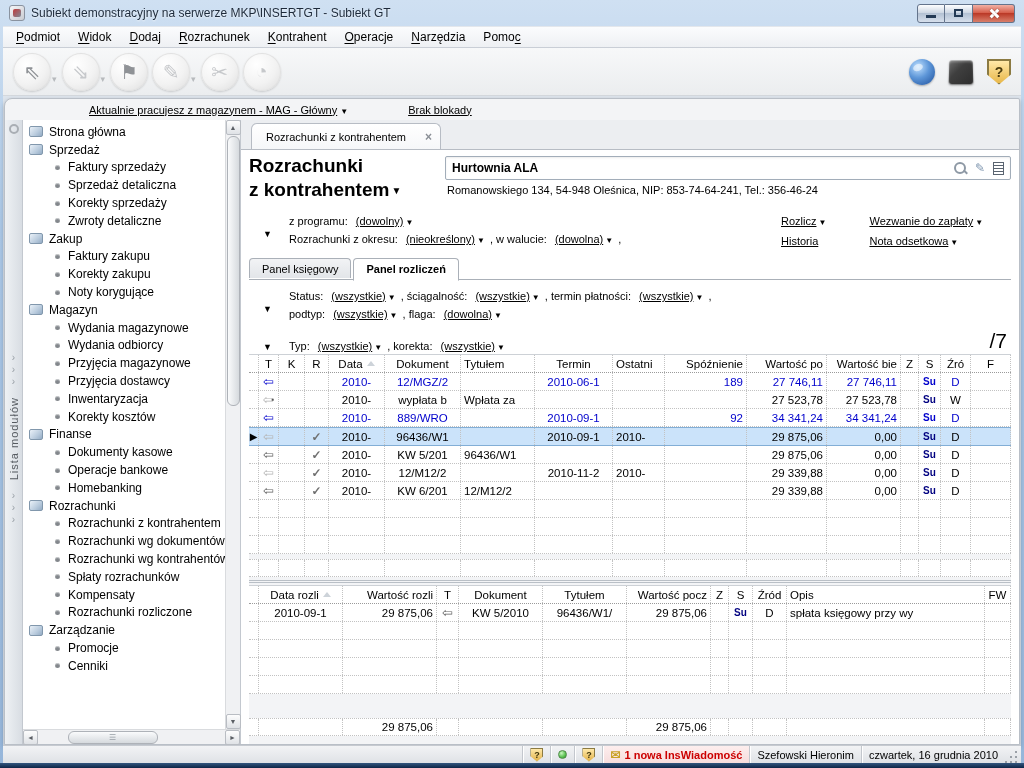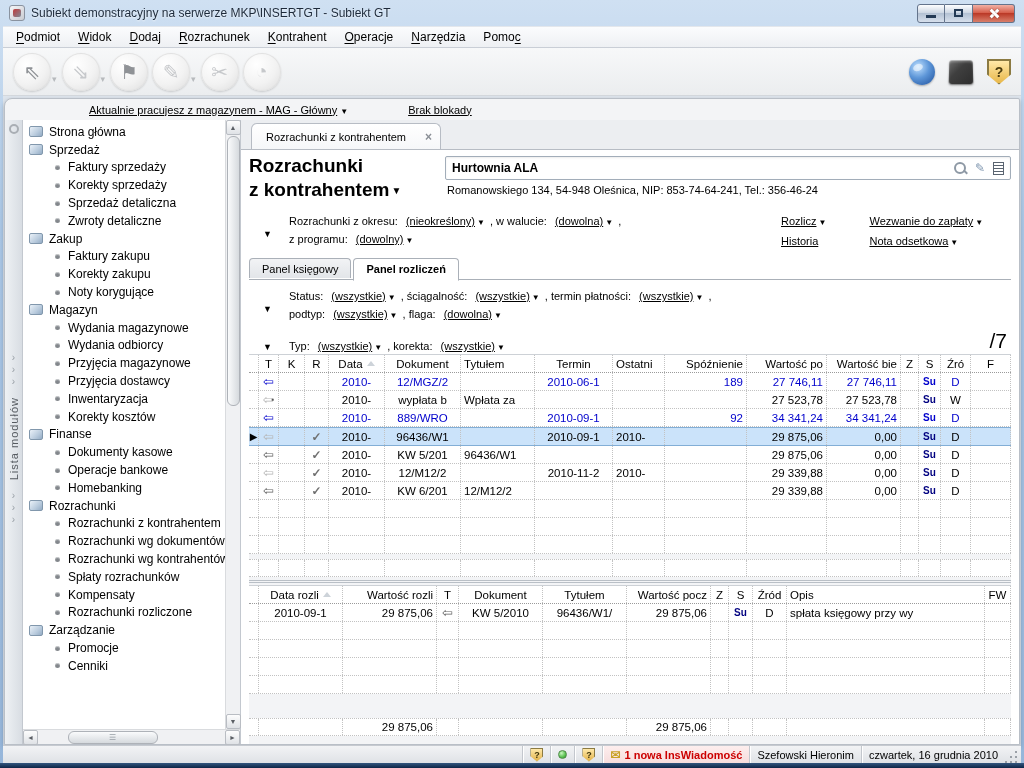--- a/index.html
+++ b/index.html
@@ -305,25 +305,25 @@
                   <div class="tree-sec">
                     <span class="sec-icon"></span>
                     <span>Sprzedaż</span>
                   </div>
                   <div class="tree-child">
                     <span class="bullet"></span>
                     <span>Faktury sprzedaży</span>
                   </div>
                   <div class="tree-child">
                     <span class="bullet"></span>
+                    <span>Sprzedaż detaliczna</span>
+                  </div>
+                  <div class="tree-child">
+                    <span class="bullet"></span>
                     <span>Korekty sprzedaży</span>
-                  </div>
-                  <div class="tree-child">
-                    <span class="bullet"></span>
-                    <span>Sprzedaż detaliczna</span>
                   </div>
                   <div class="tree-child">
                     <span class="bullet"></span>
                     <span>Zwroty detaliczne</span>
                   </div>
                   <div class="tree-sec">
                     <span class="sec-icon"></span>
                     <span>Zakup</span>
                   </div>
                   <div class="tree-child">
@@ -471,29 +471,29 @@
                     </span>
                   </div>
                   <div class="contractor-addr">Romanowskiego 134, 54-948 Oleśnica, NIP: 853-74-64-241, Tel.: 356-46-24</div>
                 </div>
               </div>
 
               <div class="filter-block">
                 <div class="collapse-col">▼</div>
                 <div class="filter-lines">
                   <div>
+                    <span class="flabel">z programu:</span>
+                    <span class="fval">(dowolny)</span><span class="fdrop">▼</span>
+                  </div>
+                  <div>
                     <span class="flabel">Rozrachunki z okresu:</span>
                     <span class="fval">(nieokreślony)</span><span class="fdrop">▼</span>
                     <span class="flabel">, w walucie:</span>
                     <span class="fval">(dowolna)</span><span class="fdrop">▼</span>
                     <span class="flabel">,</span>
-                  </div>
-                  <div>
-                    <span class="flabel">z programu:</span>
-                    <span class="fval">(dowolny)</span><span class="fdrop">▼</span>
                   </div>
                 </div>
                 <div class="action-links">
                   <span><span class="alink">Rozlicz</span><span class="fdrop">▼</span></span>
                   <span><span class="alink">Wezwanie do zapłaty</span><span class="fdrop">▼</span></span>
                   <span><span class="alink">Historia</span></span>
                   <span><span class="alink">Nota odsetkowa</span><span class="fdrop">▼</span></span>
                 </div>
               </div>
 

